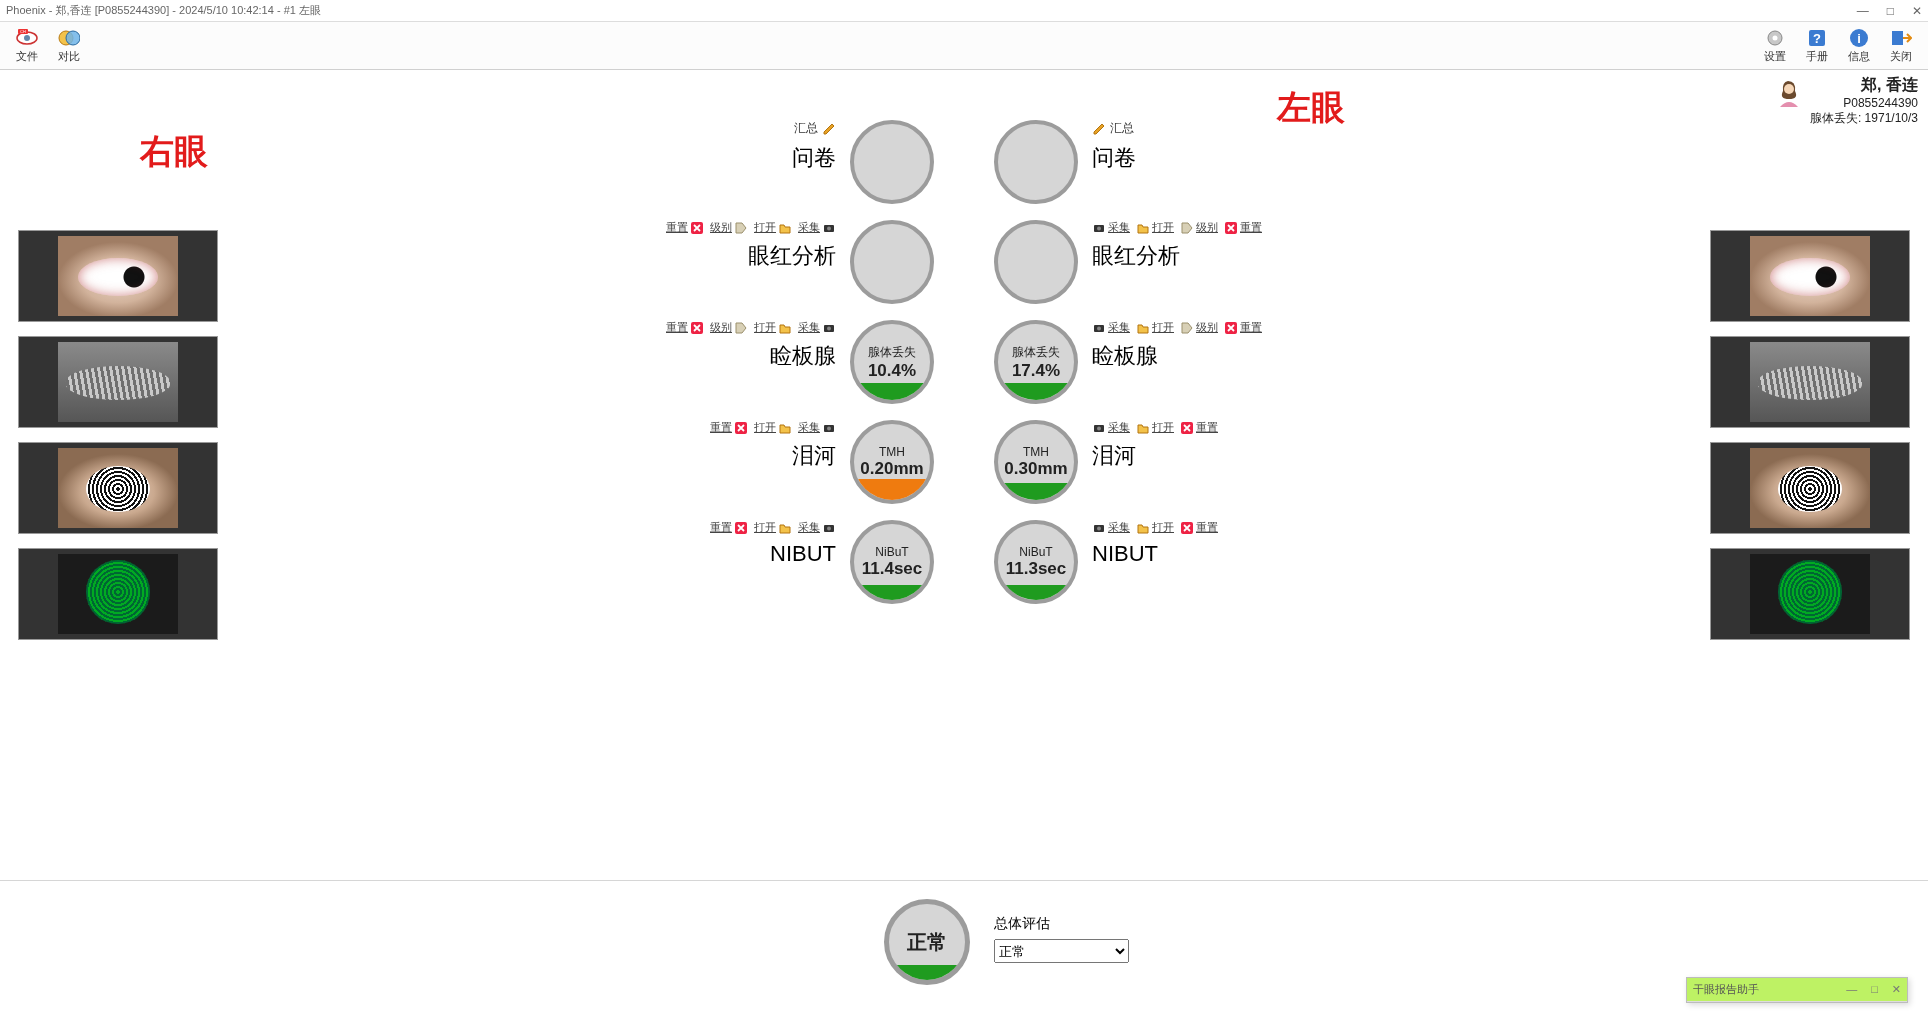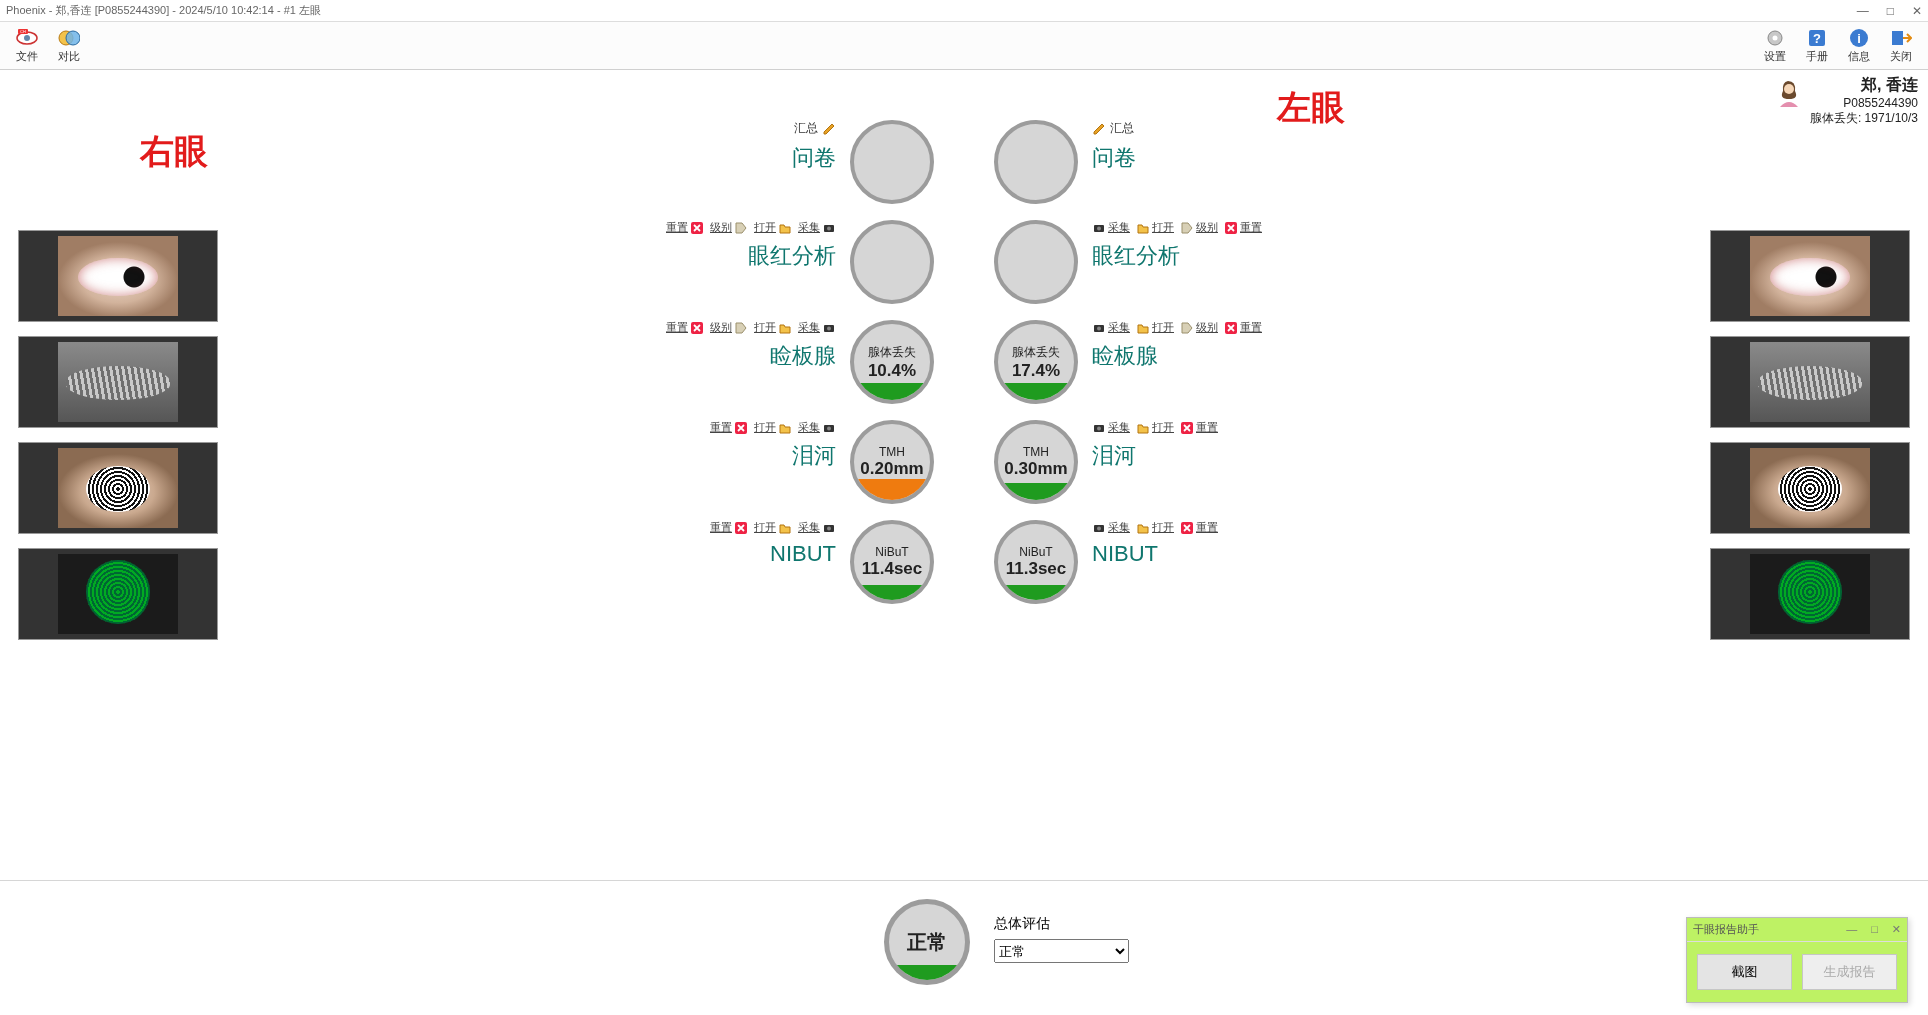--- a/index.html
+++ b/index.html
@@ -39,21 +39,21 @@
 .eyemock.nibut::after { content:""; position:absolute; left:28px; top:6px; width:64px; height:64px; border-radius:50%; background: repeating-radial-gradient(circle at 50% 50%, #0a2 0 2px, #063 2px 4px); }
 
 .rows { position: absolute; left: 430px; right: 430px; top: 50px; display: flex; flex-direction: column; gap: 16px; }
 .testrow { display: flex; align-items: center; justify-content: center; gap: 60px; position: relative; }
 .side { display: flex; align-items: flex-start; gap: 14px; }
 .side .labelcol { display: flex; flex-direction: column; align-items: flex-end; gap: 6px; width: 200px; }
 .side.leftside .labelcol { align-items: flex-start; }
 .actions { display: flex; gap: 6px; font-size: 11px; color: #444; align-items: center; }
 .actions .a { display: flex; align-items: center; gap: 2px; cursor: pointer; text-decoration: underline; }
 .ico { width: 14px; height: 14px; display: inline-flex; align-items: center; justify-content: center; }
-.testname { font-size: 22px; color: #0f766e; }
+.testname { font-size: 22px; color: #000000; }
 .summary-mini { font-size: 12px; color: #333; display: flex; align-items: center; gap: 4px; }
 
 .medal { width: 84px; height: 84px; border-radius: 50%; border: 4px solid #9c9c9c; background: #d6d6d6; position: relative; display: flex; flex-direction: column; align-items: center; justify-content: center; font-size: 12px; color: #222; overflow: hidden; }
 .medal .cap { font-size: 12px; }
 .medal .val { font-size: 17px; font-weight: 600; }
 .medal .fill { position: absolute; left: 0; right: 0; bottom: 0; }
 .fill.green { background: #1f9b1f; }
 .fill.orange { background: #ef7b0f; }
 
 .footer { position: relative; height: 135px; background: #fff; border-top: 1px solid #d6d6d6; }
@@ -582,22 +582,14 @@
 
   <div class="helper">
     <div class="hhead">
       <span>干眼报告助手</span>
       <span class="wc">
         <span>—</span>
         <span>□</span>
         <span>✕</span>
       </span>
     </div>
-    <div class="hbody">
-      <div class="hbtn">
-          <span>截图</span>
-        </div>
-      <div class="hbtn disabled">
-          <span>生成报告</span>
-        </div>
-    </div>
   </div>
 </div>
 
 </body></html>

